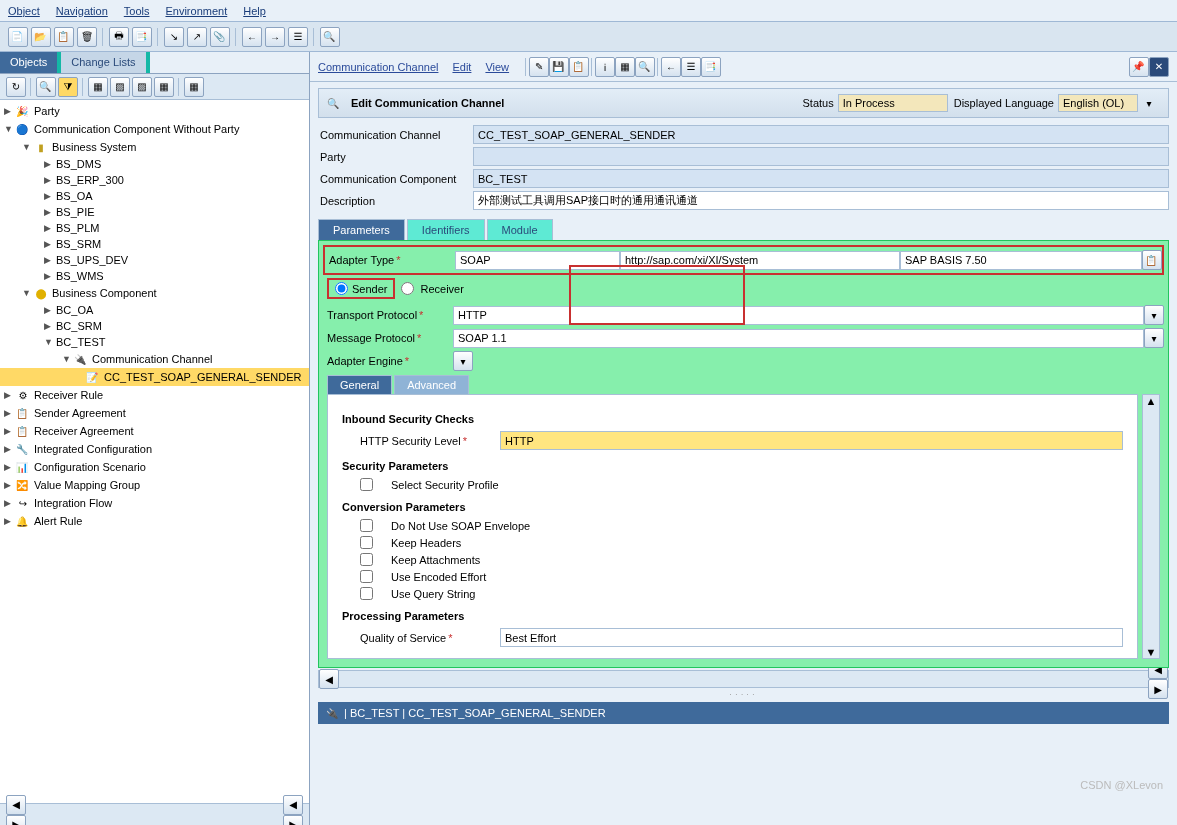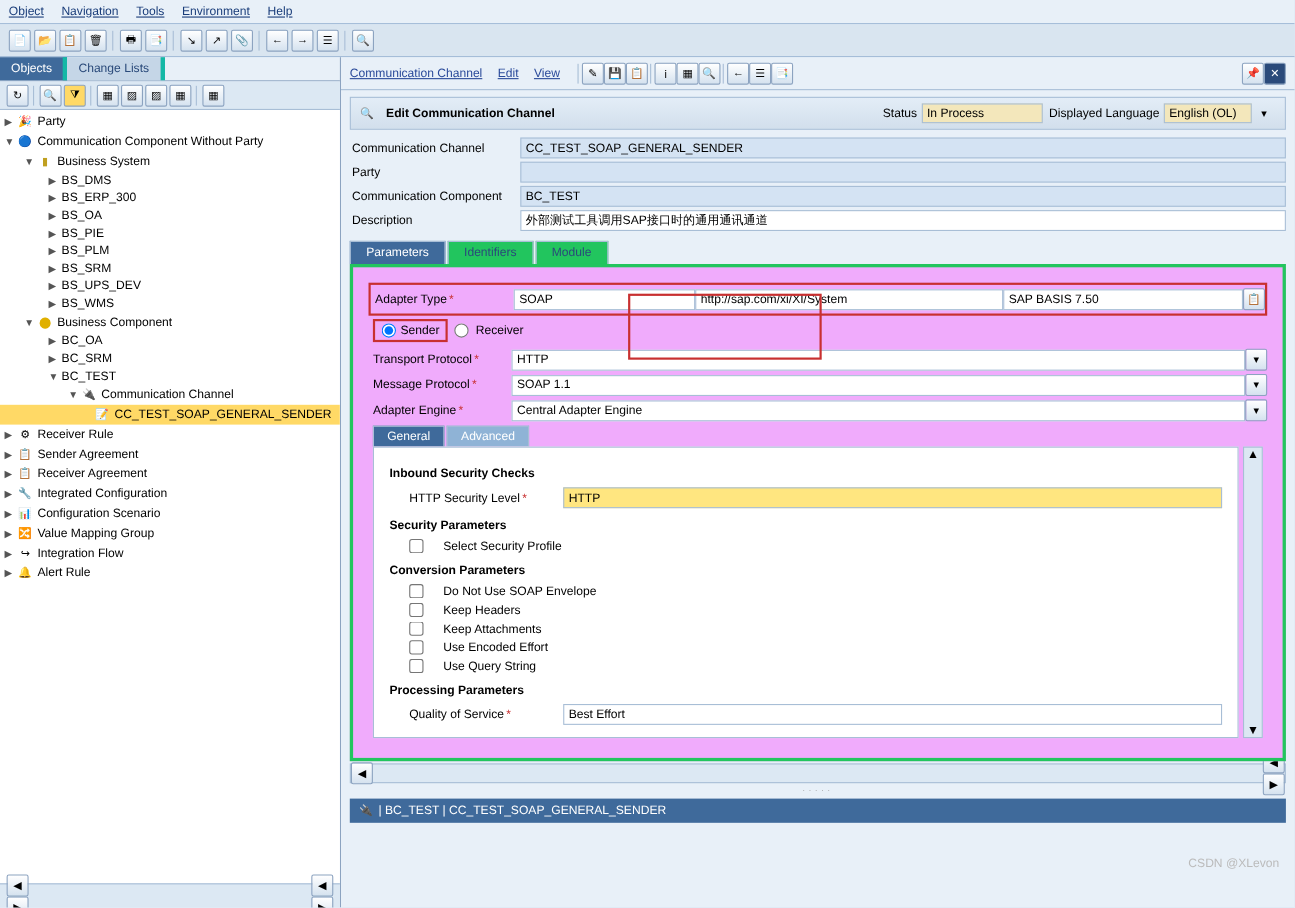--- a/index.html
+++ b/index.html
@@ -26,23 +26,23 @@
 .content-top a { color: #2a4a9a; text-decoration: underline; margin-right: 14px; cursor: pointer; }
 .hdr-bar { background: linear-gradient(#e3edf7,#d2dfec); border: 1px solid #a8bed6; margin: 6px 8px 0 8px; padding: 5px 8px; display: flex; align-items: center; gap: 6px; }
 .hdr-title { font-weight: bold; flex: 1; }
 .hdr-field { display: flex; align-items: center; gap: 4px; }
 .hdr-field input, .hdr-field select { height: 18px; border: 1px solid #a8bed6; background: #f3e7bb; padding: 0 4px; font-size: 11px; }
 .form { margin: 4px 8px 0 8px; }
 .form-row { display: flex; align-items: center; margin: 3px 0; }
 .form-label { width: 155px; padding-left: 2px; }
 .form-input { flex: 1; height: 19px; border: 1px solid #a8bed6; background: #d4e3f3; padding: 0 4px; font-size: 11px; }
 .tabs { display: flex; margin: 6px 8px 0 8px; }
-.tab { background: #22c55e; border: 1px solid #a8bed6; border-bottom: none; padding: 4px 14px; margin-right: 2px; cursor: pointer; color: #2a4a7a; }
+.tab { background: #5eead4; border: 1px solid #a8bed6; border-bottom: none; padding: 4px 14px; margin-right: 2px; cursor: pointer; color: #2a4a7a; }
 .tab.active { background: #3f6a9b; color: #fff; }
-.tab-body { border: 3px solid #22c55e; margin: 0 8px; background: #f0abfc; padding: 14px; position: relative; }
+.tab-body { border: 1px solid #22c55e; margin: 0 8px; background: #86efac; padding: 4px; position: relative; }
 .red-box { border: 2px solid #c83030; }
 .param-row { display: flex; align-items: center; margin: 3px 0; }
 .param-label { width: 130px; padding-left: 4px; }
 .param-cell { height: 19px; border: 1px solid #a8bed6; background: #fff; padding: 0 4px; font-size: 11px; display: flex; align-items: center; }
 .req { color: #c83030; margin-left: 2px; }
 .radio-row { display: flex; align-items: center; gap: 6px; padding: 3px 4px; }
 .sub-tabs { display: flex; margin: 4px 0 0 4px; }
 .sub-tab { background: #8fb3d6; color: #fff; padding: 3px 12px; margin-right: 2px; border: 1px solid #a8bed6; border-bottom: none; cursor: pointer; }
 .sub-tab.active { background: #3f6a9b; }
 .scroll-area { border: 1px solid #a8bed6; margin: 0 4px 4px 4px; background: #fff; max-height: 356px; overflow-y: auto; padding: 8px 14px; }
@@ -322,21 +322,20 @@
           <div class="param-cell flex1">HTTP</div>
           <div class="tb-btn">▾</div>
         </div>
       <div class="param-row">
           <div class="param-label"><span>Message Protocol</span><span class="req">*</span></div>
           <div class="param-cell flex1">SOAP 1.1</div>
           <div class="tb-btn">▾</div>
         </div>
       <div class="param-row">
           <div class="param-label"><span>Adapter Engine</span><span class="req">*</span></div>
-          <div class="param-cell flex1">Central Adapter Engine</div>
           <div class="tb-btn">▾</div>
         </div>
 
       <div class="sub-tabs">
         <div class="sub-tab active">General</div>
         <div class="sub-tab">Advanced</div>
       </div>
       <div style="display:flex">
         <div class="scroll-area flex1">
           <div class="section-title">Inbound Security Checks</div>

